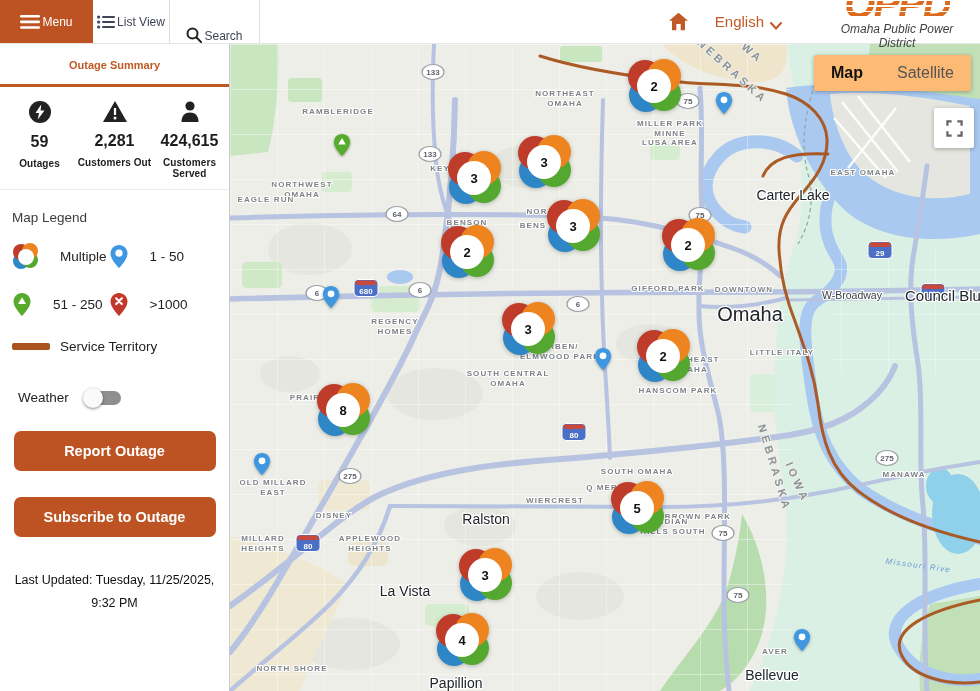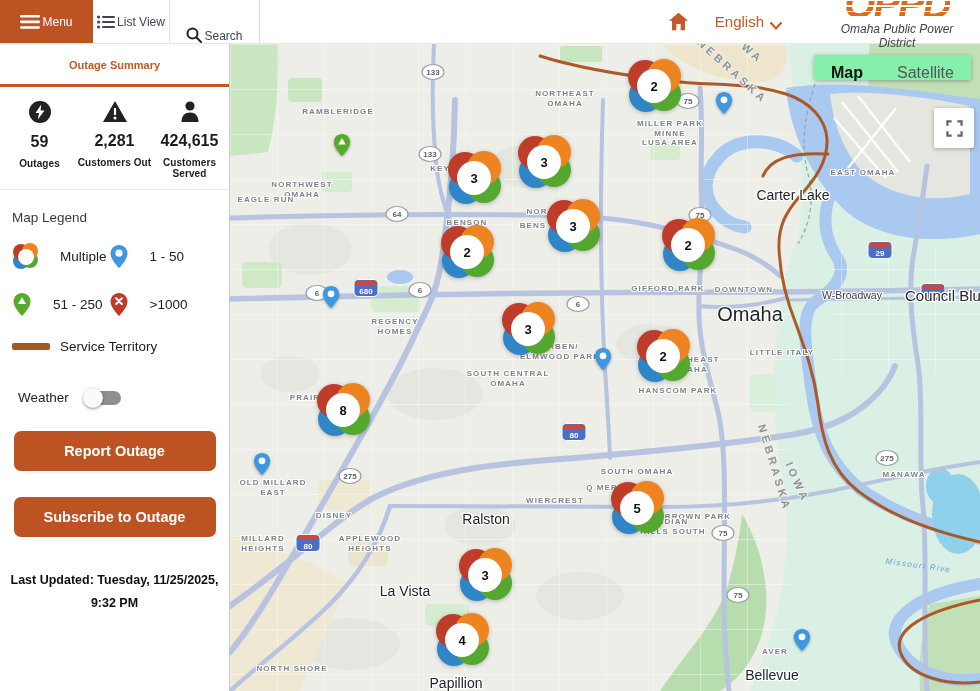--- a/index.html
+++ b/index.html
@@ -31,21 +31,21 @@
   .legend-title{font-size:13.5px;color:#3c3c3c;margin-bottom:18px}
   .leg-grid{display:grid;grid-template-columns:1fr 1.15fr;row-gap:22px;column-gap:2px;font-size:13.5px;color:#222}
   .leg-item{display:flex;align-items:center;gap:21px}
   .leg-territory{display:flex;align-items:center;gap:10px;margin-top:22px;font-size:13.5px;color:#222}
   .terr-swatch{width:38px;height:7px;background:#a9541c;border-radius:2px}
   .weather{margin-top:36px;padding:0 18px;display:flex;align-items:center;gap:16px;font-size:13.5px;color:#222}
   .toggle{position:relative;width:36px;height:14px;background:#8f8f8f;border-radius:7px;cursor:pointer}
   .toggle .knob{position:absolute;left:-2px;top:-3px;width:20px;height:20px;border-radius:50%;background:#fafafa;box-shadow:0 1px 3px rgba(0,0,0,.45)}
   .btn{display:block;width:202px;margin:26px auto 0;padding:12px 16px;background:#bd5322;color:#fff;font-weight:bold;font-size:14.5px;text-align:center;border:none;border-radius:7px;cursor:pointer;font-family:"Liberation Sans",sans-serif}
   .btn + .btn{margin-top:26px}
-  .updated{margin-top:32px;text-align:center;font-weight:bold;font-size:12.5px;color:#101010;line-height:1.8}
+  .updated{margin-top:32px;text-align:center;font-weight:normal;font-size:12.5px;color:#101010;line-height:1.8}
 
   
   .map{position:absolute;left:230px;top:44px;width:750px;height:647px;overflow:hidden;background:#eceee7}
   .map svg.base{position:absolute;left:0;top:0}
   .lbl-d{font-weight:bold;font-size:8px;fill:#7e8287;letter-spacing:1.1px;text-anchor:middle;paint-order:stroke;stroke:#ffffff;stroke-width:2.2px;stroke-linejoin:round}
   .lbl-c{fill:#212529;text-anchor:middle;paint-order:stroke;stroke:#ffffff;stroke-width:2.6px;stroke-linejoin:round}
   .lbl-r{fill:#3c4043;font-size:10.5px;text-anchor:middle;paint-order:stroke;stroke:#ffffff;stroke-width:2.2px}
   .lbl-s{font-weight:bold;font-size:11px;fill:#8d9297;letter-spacing:3.5px;text-anchor:middle;paint-order:stroke;stroke:#edf0ea;stroke-width:2px}
   .lbl-riv{font-style:italic;font-size:8px;fill:#6d9bd3;letter-spacing:1.4px;text-anchor:middle}
   .sh-us-t{font-size:8px;font-weight:bold;fill:#5f6368;text-anchor:middle}
@@ -62,21 +62,21 @@
   .pin{position:absolute;transform:translate(-50%,-94%);cursor:pointer;filter:drop-shadow(0 1px 1.5px rgba(0,0,0,.35));line-height:0}
 
   .mini{position:relative;width:27px;height:27px;flex:0 0 27px}
   .mini i{position:absolute;width:16px;height:16px;border-radius:50%}
   .mini .m-blue{left:1px;top:10px;background:#2f86c6}
   .mini .m-green{left:10px;top:9px;background:#55a82f}
   .mini .m-red{left:1px;top:1px;background:#bf3c2a}
   .mini .m-orange{left:10px;top:0px;background:#ee8420}
   .mini .m-core{position:absolute;left:5.5px;top:5.5px;width:16px;height:16px;background:#fff;border-radius:50%}
 
-  .mapctl{position:absolute;left:584px;top:11px;display:flex;background:#86efac;border-radius:2px;box-shadow:0 1px 4px rgba(0,0,0,.3);height:25px;z-index:5}
+  .mapctl{position:absolute;left:584px;top:11px;display:flex;background:#fdba74;border-radius:2px;box-shadow:0 1px 4px rgba(0,0,0,.3);height:36px;z-index:5}
   .mc{padding:0 17px;line-height:36px;font-size:16px;cursor:pointer}
   .mc-map{font-weight:bold;color:#111}
   .mc-sat{color:#565656}
   .fsbtn{position:absolute;left:704px;top:64px;width:40px;height:40px;background:#fff;border-radius:2px;box-shadow:0 1px 4px rgba(0,0,0,.3);display:flex;align-items:center;justify-content:center;cursor:pointer;z-index:5}
 </style>
 </head>
 <body>
 
 <header class="topbar">
   <div id="tab-bar" style="display:flex">

